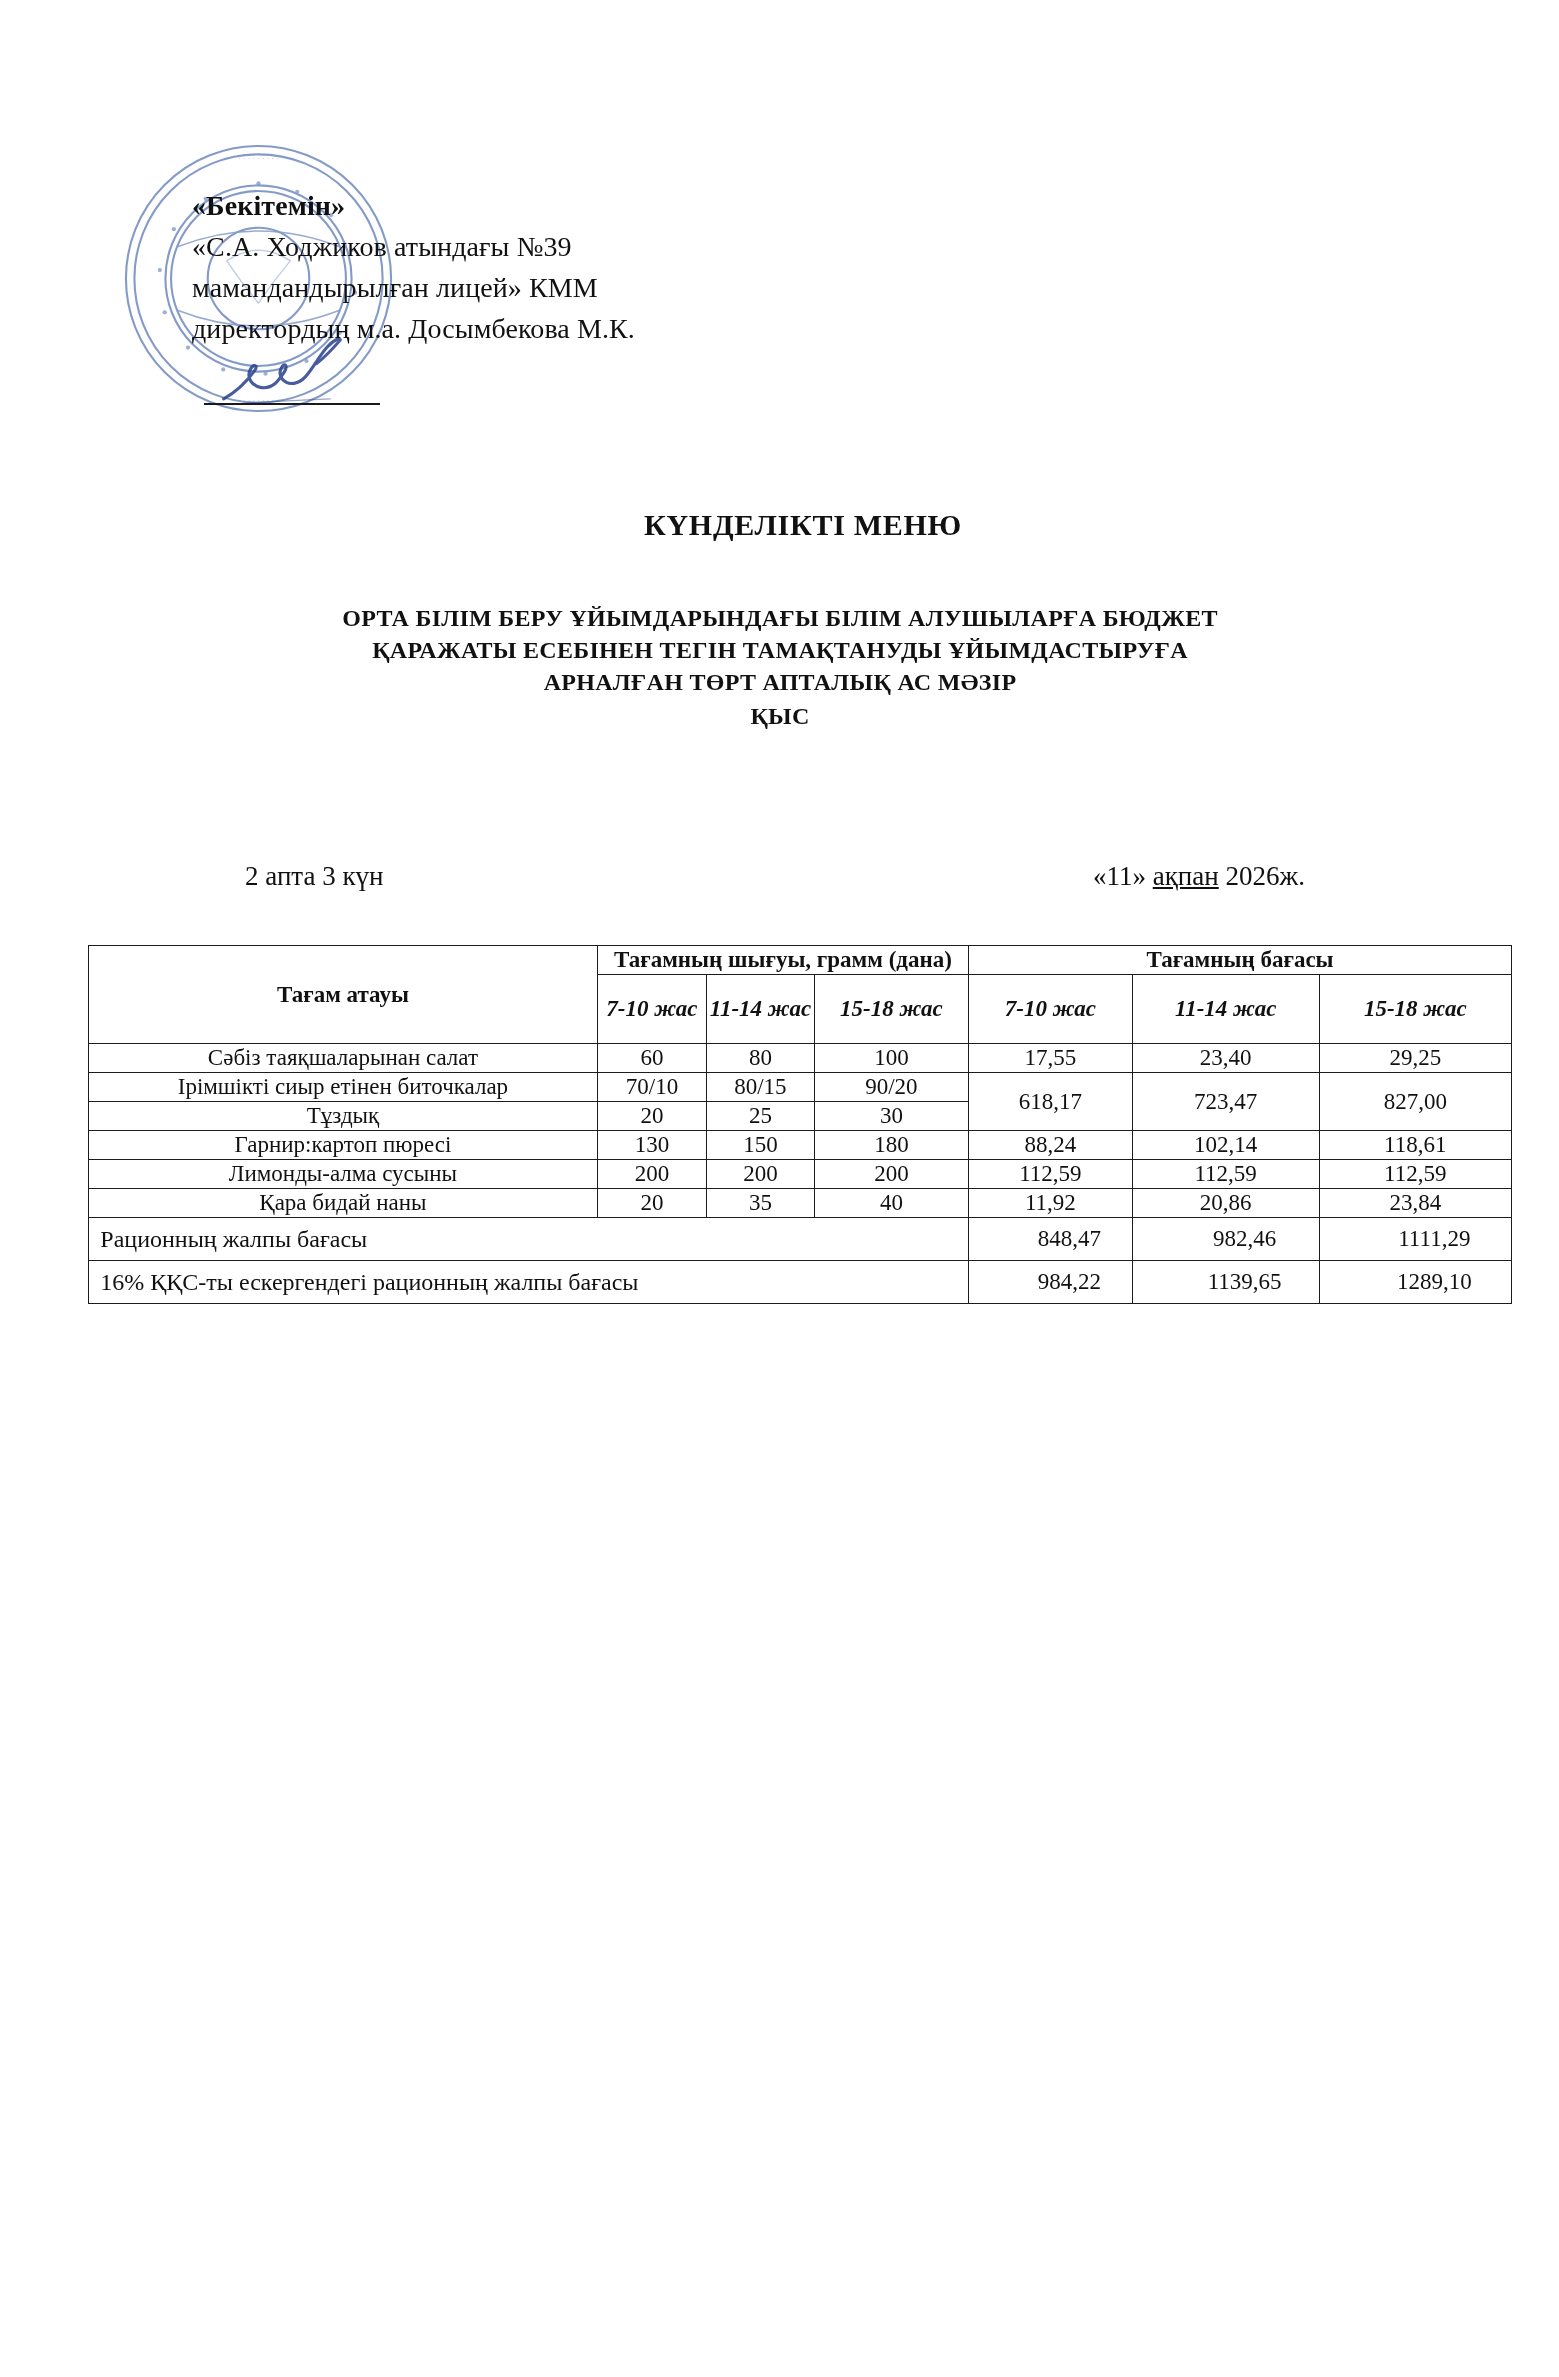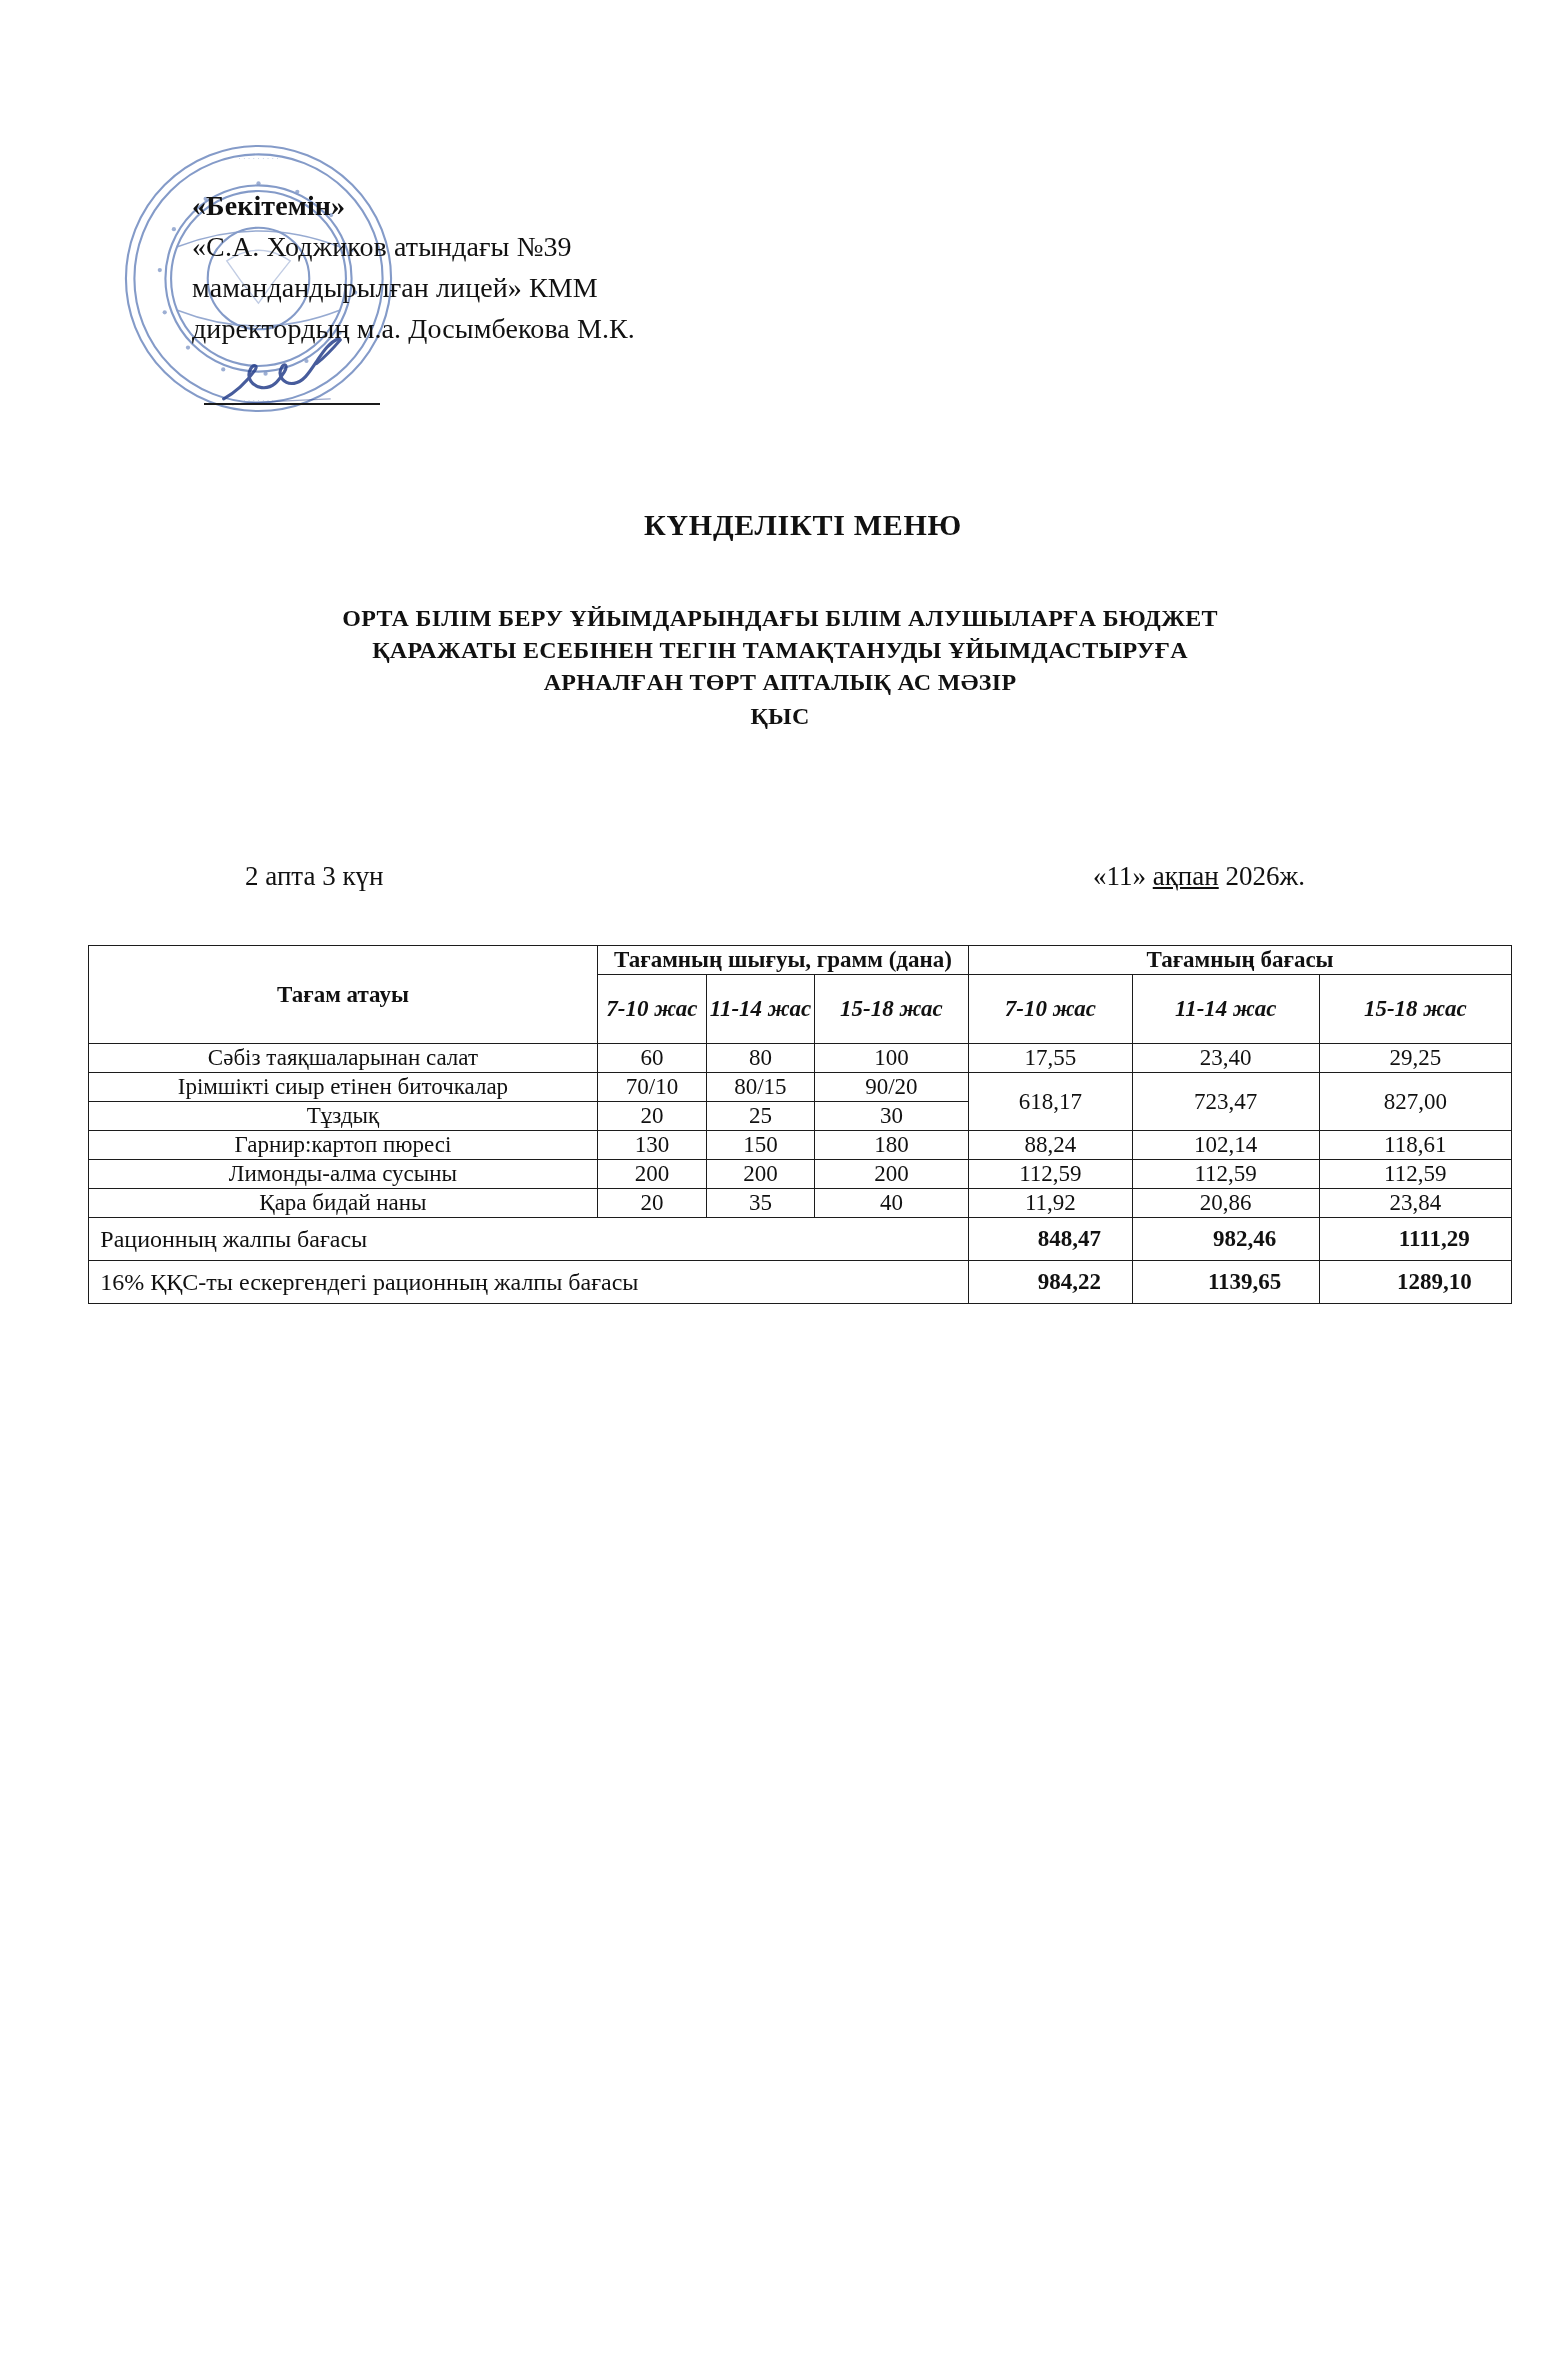--- a/index.html
+++ b/index.html
@@ -177,21 +177,21 @@
   }
   td.qty, td.price {
     font-size: 24px;
   }
   tr.total td.total-label {
     text-align: left;
     padding: 7px 7px 7px 11.3px;
     font-size: 24px;
   }
   tr.total td.price {
-    font-weight: bold;
+    font-weight: normal;
     padding-left: 38px;
   }
 
   
   col.c-name  { width: 373px; }
   col.c-q1    { width: 80px; }
   col.c-q2    { width: 79px; }
   col.c-q3    { width: 113px; }
   col.c-p1    { width: 120px; }
   col.c-p2    { width: 137px; }

